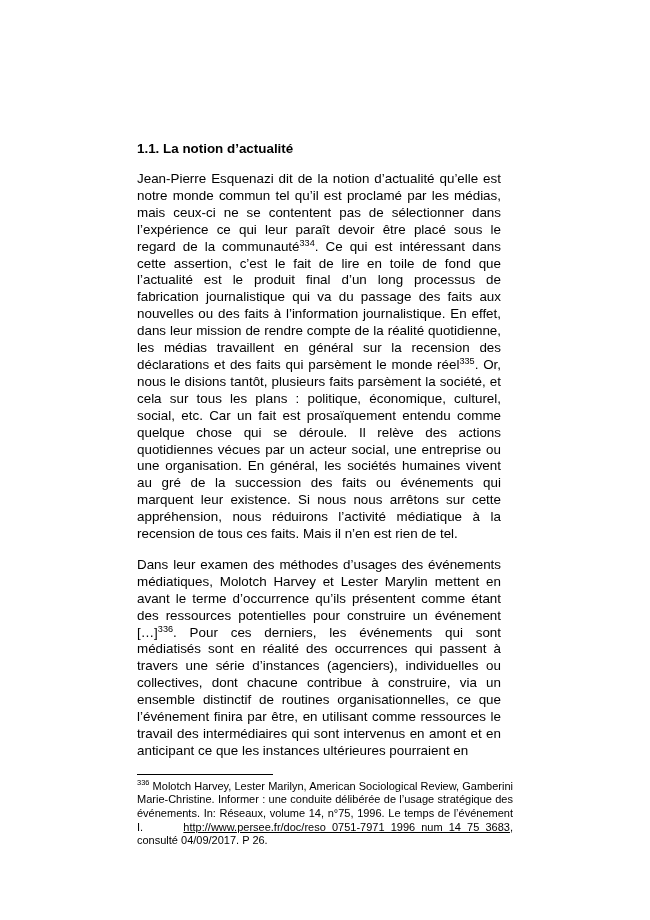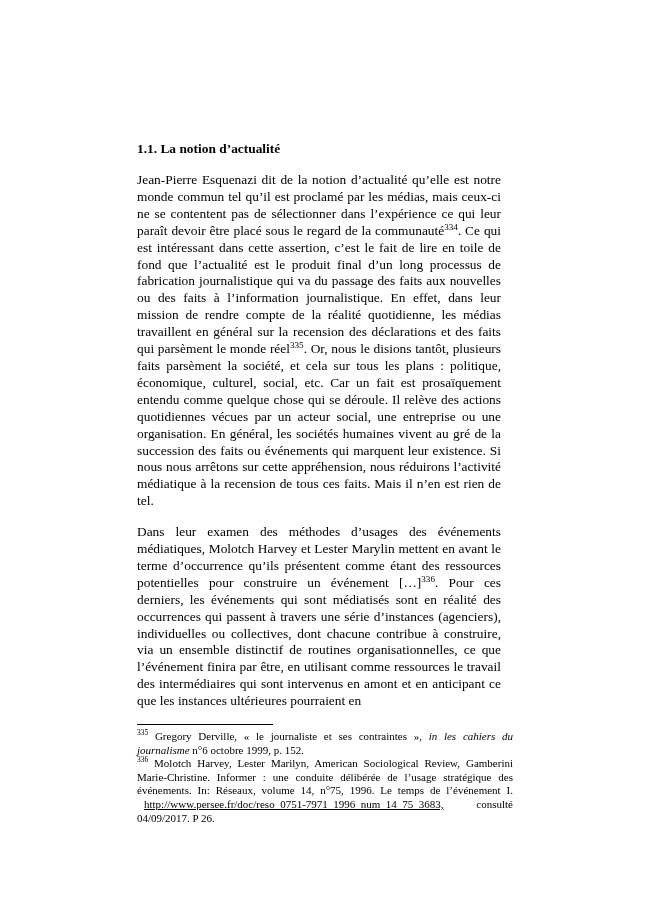--- a/index.html
+++ b/index.html
@@ -5,21 +5,21 @@
   html, body {
     margin: 0;
     padding: 0;
     background: #ffffff;
   }
   .page {
     position: relative;
     width: 650px;
     height: 920px;
     background: #ffffff;
-    font-family: Liberation Serif, serif;
+    font-family: Liberation Sans, sans-serif;
     color: #000000;
     overflow: hidden;
   }
   .content {
     position: absolute;
     left: 137px;
     top: 141px;
     width: 376px;
   }
   .heading {
@@ -70,19 +70,18 @@
 
     <h2 class="heading">1.1. La notion d’actualité</h2>
 
     <p class="body-para"><span>Jean-Pierre Esquenazi dit de la notion d’actualité qu’elle est notre monde commun tel qu’il est proclamé par les médias, mais ceux-ci ne se contentent pas de sélectionner dans l’expérience ce qui leur paraît devoir être placé sous le regard de la communauté</span><sup>334</sup><span>. Ce qui est intéressant dans cette assertion, c’est le fait de lire en toile de fond que l’actualité est le produit final d’un long processus de fabrication journalistique qui va du passage des faits aux nouvelles ou des faits à l’information journalistique. En effet, dans leur mission de rendre compte de la réalité quotidienne, les médias travaillent en général sur la recension des déclarations et des faits qui parsèment le monde réel</span><sup>335</sup><span>. Or, nous le disions tantôt, plusieurs faits parsèment la société, et cela sur tous les plans : politique, économique, culturel, social, etc. Car un fait est prosaïquement entendu comme quelque chose qui se déroule. Il relève des actions quotidiennes vécues par un acteur social, une entreprise ou une organisation. En général, les sociétés humaines vivent au gré de la succession des faits ou événements qui marquent leur existence. Si nous nous arrêtons sur cette appréhension, nous réduirons l’activité médiatique à la recension de tous ces faits. Mais il n’en est rien de tel.</span></p>
 
     <p class="body-para"><span>Dans leur examen des méthodes d’usages des événements médiatiques, Molotch Harvey et Lester Marylin mettent en avant le terme d’occurrence qu’ils présentent comme étant des ressources potentielles pour construire un événement […]</span><sup>336</sup><span>. Pour ces derniers, les événements qui sont médiatisés sont en réalité des occurrences qui passent à travers une série d’instances (agenciers), individuelles ou collectives, dont chacune contribue à construire, via un ensemble distinctif de routines organisationnelles, ce que l’événement finira par être, en utilisant comme ressources le travail des intermédiaires qui sont intervenus en amont et en anticipant ce que les instances ultérieures pourraient en</span></p>
 
     <div class="footnote-rule"></div>
 
     <div>
-      <p class="footnote"><sup>335</sup><span> Gregory Derville, « le journaliste et ses contraintes », </span><i>in les cahiers du journalisme</i><span> n°6 octobre 1999, p. 152.</span></p>
       <p class="footnote"><sup>336</sup><span> Molotch Harvey, Lester Marilyn, American Sociological Review, Gamberini Marie-Christine. Informer : une conduite délibérée de l’usage stratégique des événements. In: Réseaux, volume 14, n°75, 1996. Le temps de l’événement I. </span><a class="doc-link">http://www.persee.fr/doc/reso_0751-7971_1996_num_14_75_3683,</a><span> consulté 04/09/2017. P 26.</span></p>
     </div>
 
 
   </div>
 </div>
 
 </body></html>

